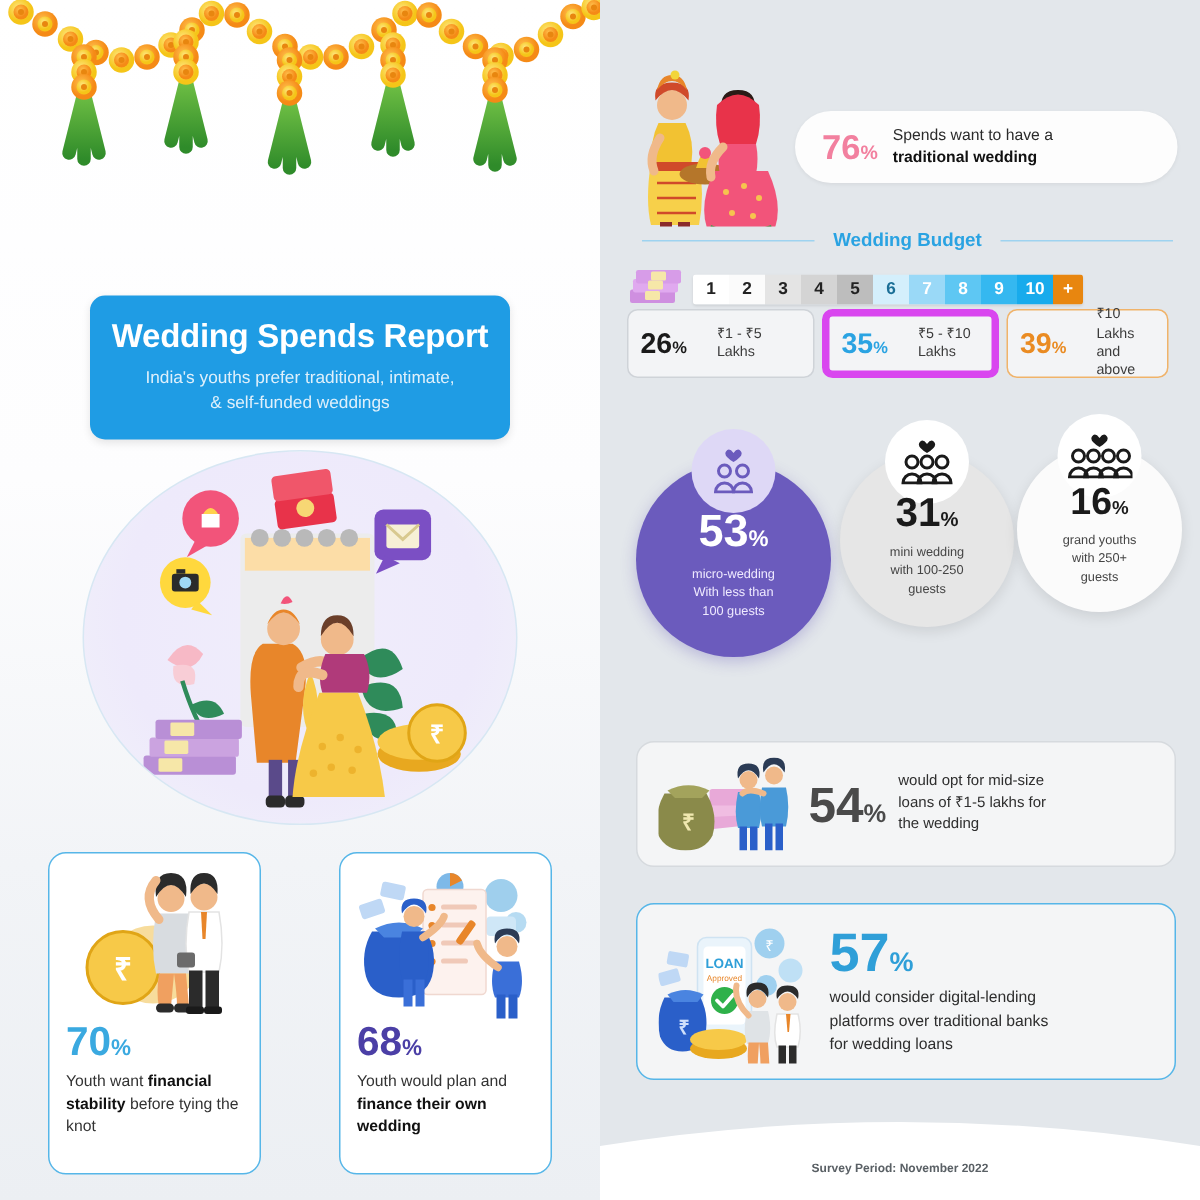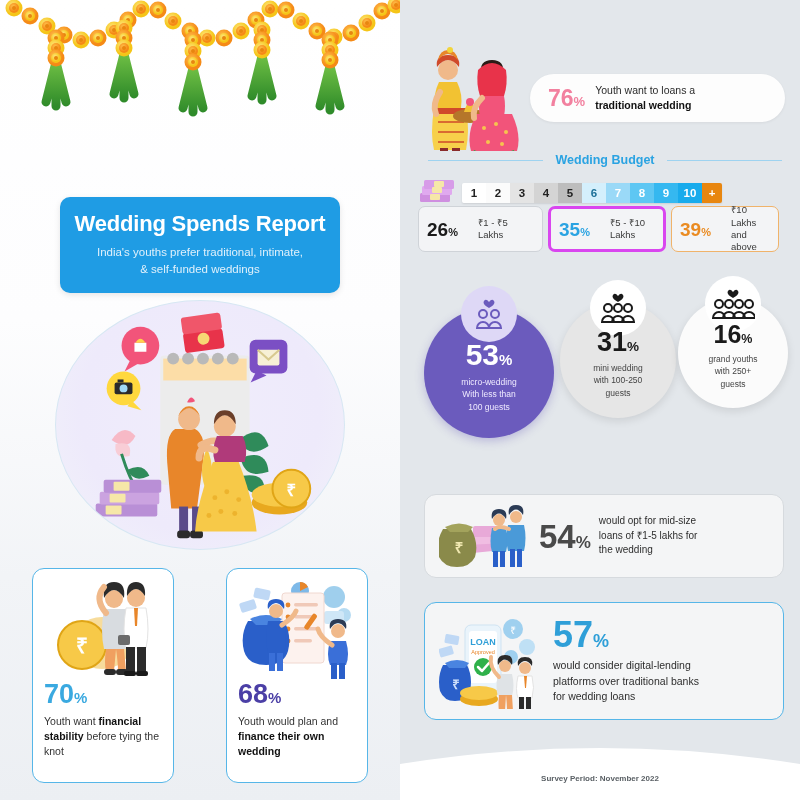--- a/index.html
+++ b/index.html
@@ -110,21 +110,21 @@
     width: 24px; display: flex; align-items: center; justify-content: center;
     font-size: 11.5px; font-weight: bold;
   }
   .budget-cards { display: flex; gap: 5px; padding-left: 8px; margin-top: -9px; }
   .bcard {
     height: 46px; border-radius: 7px; background: #f3f4f6;
     display: flex; align-items: center; gap: 20px; padding: 0 8px;
     margin-top: 9px;
   }
   .bcard.grey   { width: 125px; border: 1px solid #cfd3d8; }
-  .bcard.blue   { width: 118px; border: 3px solid #d946ef; }
+  .bcard.blue   { width: 118px; border: 5px solid #d946ef; }
   .bcard.orange { width: 108px; border: 1px solid #f0b36a; }
   .bpct { font-size: 19px; font-weight: bold; line-height: 1; }
   .bpct .sym { font-size: 11px; }
   .bcard.grey   .bpct { color: #1a1a1a; }
   .bcard.blue   .bpct { color: #2aa3e2; }
   .bcard.orange .bpct { color: #ea8b22; }
   .brange { font-size: 9.5px; line-height: 1.3; color: #3b3b3b; }
 
   
   .circles { position: absolute; top: 248px; left: 0; width: 390px; height: 180px; }
@@ -516,21 +516,21 @@
                 <circle cx="22" cy="66" r="2"></circle>
                 <circle cx="32" cy="74" r="2"></circle>
               <circle cx="14" cy="84" r="2"></circle>
                 <circle cx="28" cy="86" r="2"></circle>
             </g>
             <path d="M8 40 q-10 10 -8 20" stroke="#f0b98a" stroke-width="6" fill="none" stroke-linecap="round"></path>
           </g>
         </svg>
         <div class="pill76">
           <div class="pct-pink"><span>76</span><span class="sym">%</span></div>
-          <div class="txt"><span>Youth want to loans a </span><br><b>traditional wedding</b></div>
+          <div class="txt"><span>Spends want to have a </span><br><b>traditional wedding</b></div>
         </div>
       </div>
 
       <div class="sec-head">
         <div class="rule"></div>
         <div class="lbl">Wedding Budget</div>
         <div class="rule"></div>
       </div>
 
       <div class="budget-block">

